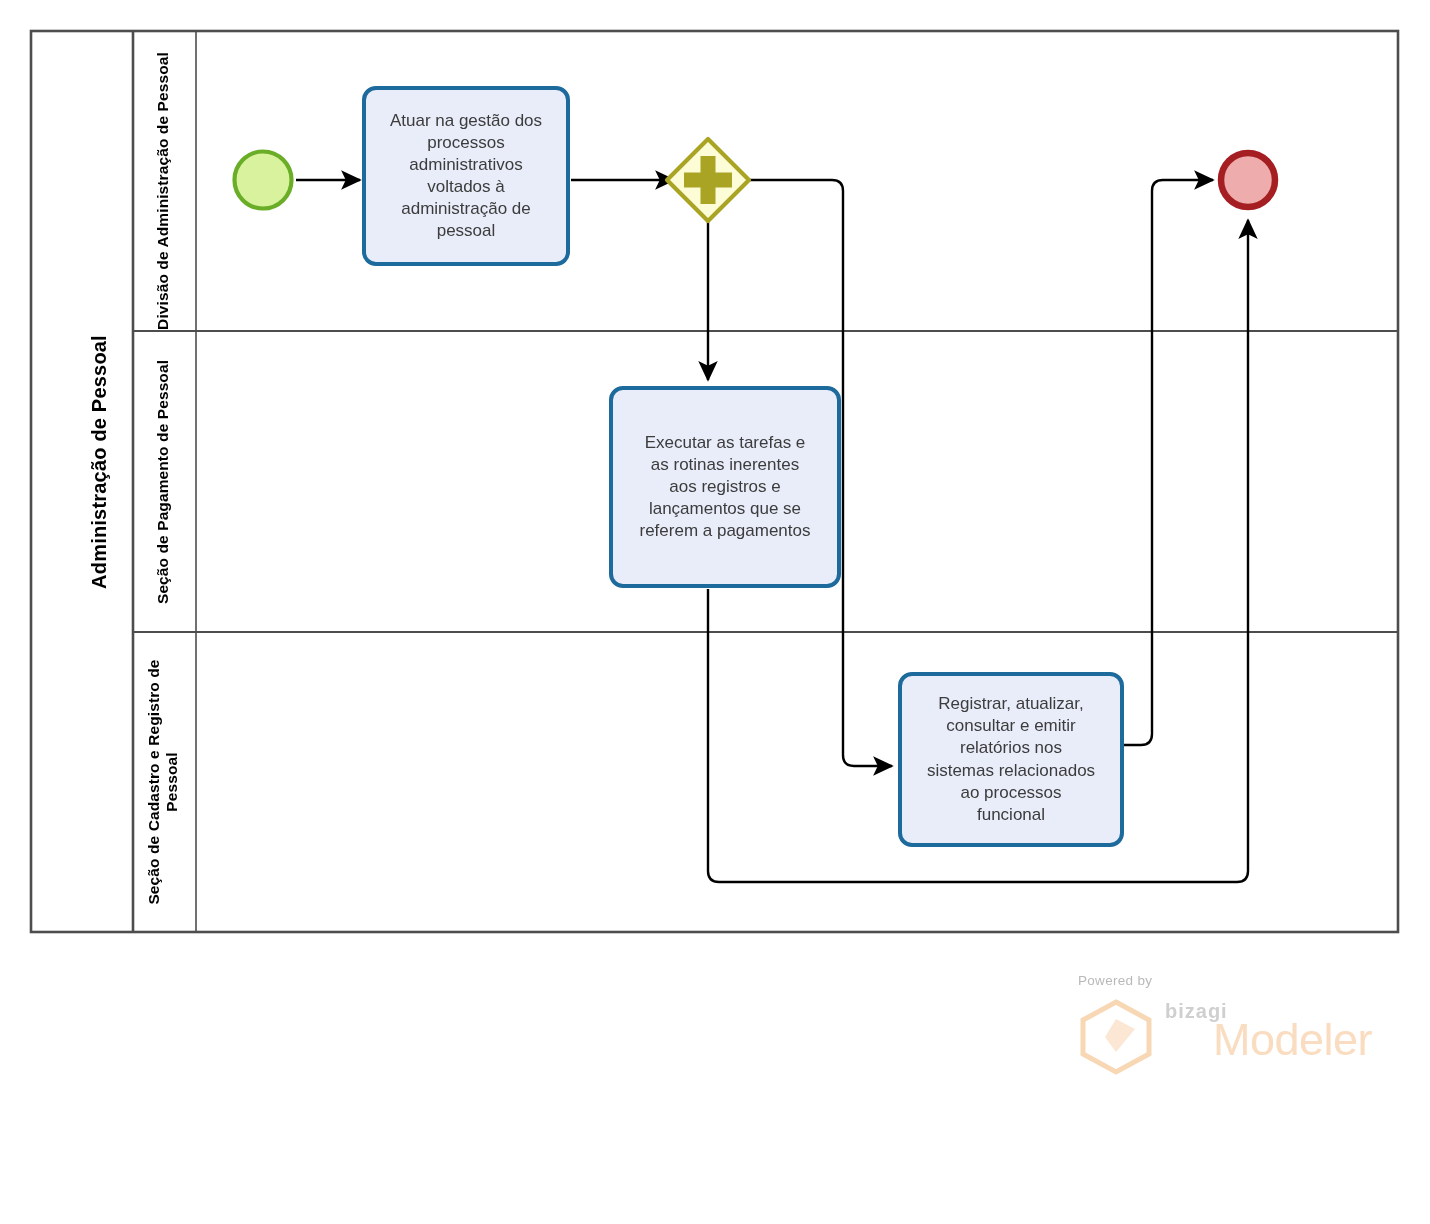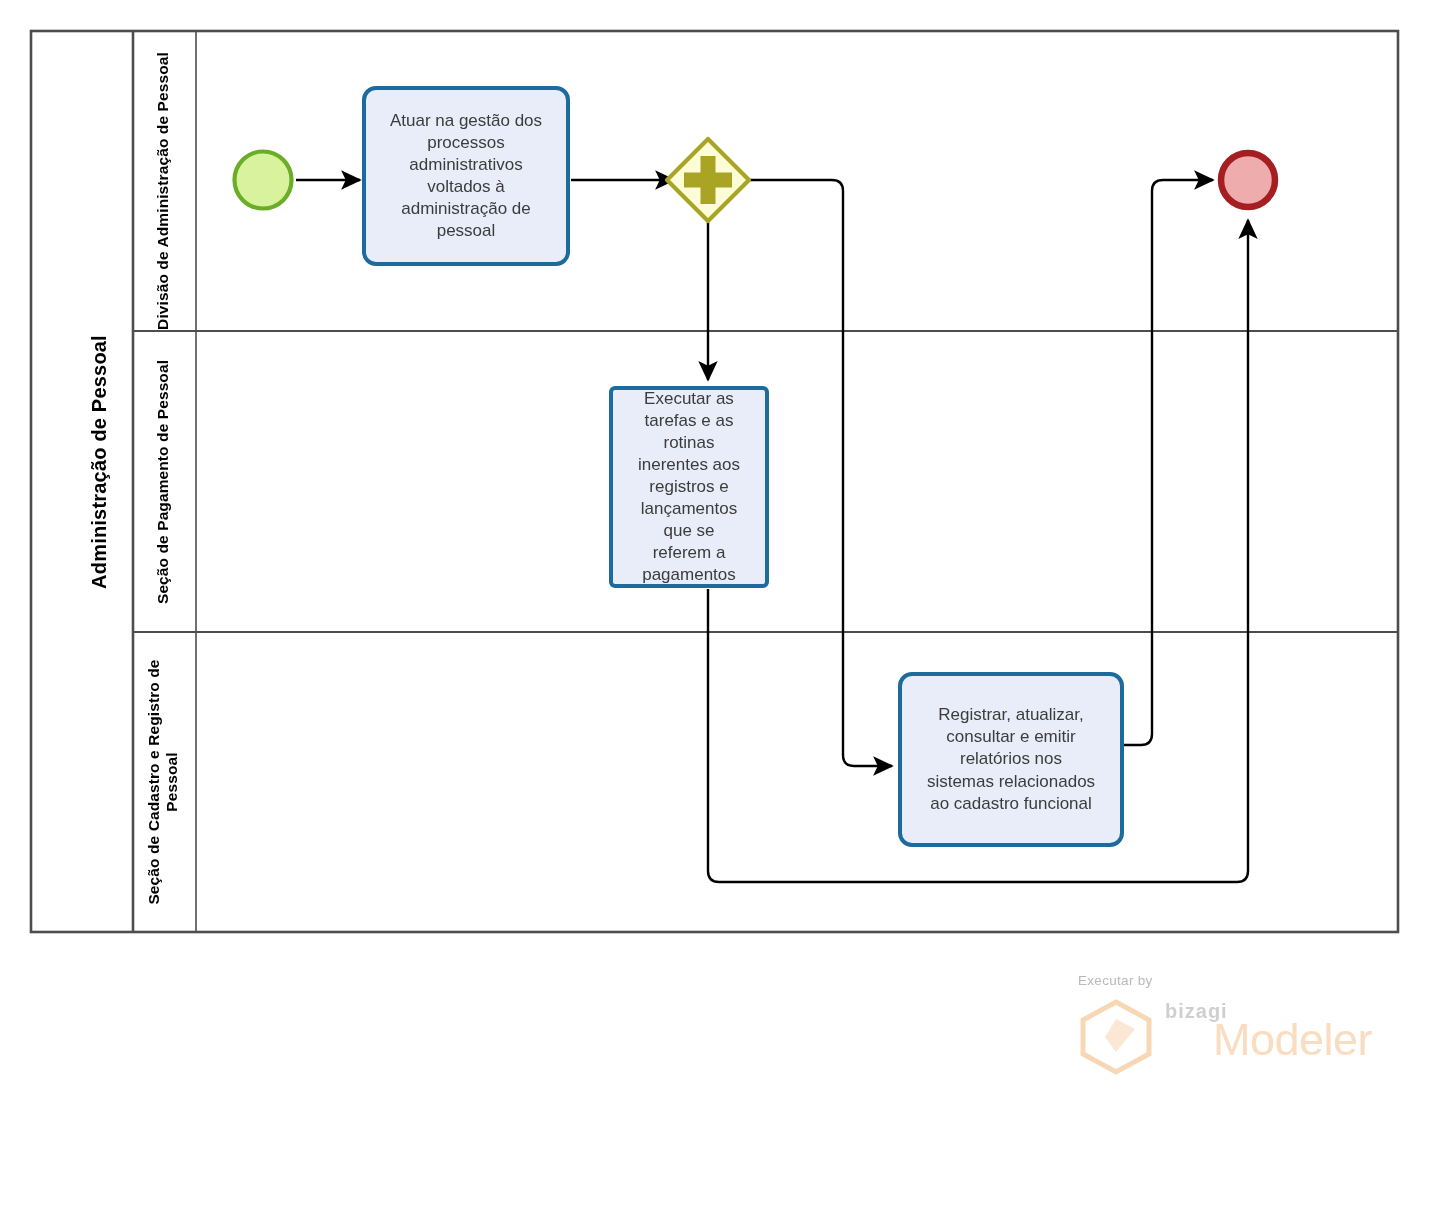--- a/index.html
+++ b/index.html
@@ -159,26 +159,26 @@
   <div class="vlabel pool-label" style="left:-350px; top:442px; width:900px; height:40px; transform:rotate(-90deg);">Administração de Pessoal</div>
 
   <div class="vlabel lane-label" style="left:18px; top:163px; width:290px; height:56px; transform:rotate(-90deg);">Divisão de Administração de Pessoal</div>
 
   <div class="vlabel lane-label" style="left:25px; top:454px; width:276px; height:56px; transform:rotate(-90deg);">Seção de Pagamento de Pessoal</div>
 
   <div class="vlabel lane-label" style="left:27px; top:754px; width:272px; height:56px; transform:rotate(-90deg);">Seção de Cadastro e Registro de Pessoal</div>
 
   <div class="task" style="left:362px; top:86px; width:208px; height:180px;">Atuar na gestão dos processos administrativos voltados à administração de pessoal</div>
 
-  <div class="task" style="left:609px; top:386px; width:160px; height:202px;border-radius:6px;">Executar as tarefas e as rotinas inerentes aos registros e lançamentos  que se referem a pagamentos</div>
+  <div class="task" style="left:609px; top:386px; width:232px; height:202px;">Executar as tarefas e as rotinas inerentes aos registros e lançamentos  que se referem a pagamentos</div>
 
-  <div class="task" style="left:898px; top:672px; width:226px; height:175px;">Registrar, atualizar, consultar e emitir relatórios nos sistemas relacionados ao cadastro funcional</div>
+  <div class="task" style="left:898px; top:672px; width:226px; height:175px;">Registrar, atualizar, consultar e emitir relatórios nos sistemas relacionados ao processos funcional</div>
 
   <div class="watermark">
-    <div class="wm-powered">Executar by</div>
+    <div class="wm-powered">Powered by</div>
     <svg width="78" height="76" style="position:absolute; left:4px; top:26px;" viewBox="0 0 78 76">
       <polygon points="39,3 72,21 72,55 39,73 6,55 6,21" fill="none" stroke="#f7d7b4" stroke-width="5"></polygon>
       <polygon points="39,20 58,30 39,53 28,38" fill="#fbe7d4"></polygon>
     </svg>
     <div class="wm-bizagi">bizagi</div>
     <div class="wm-modeler">Modeler</div>
   </div>
 
 </div>
 

